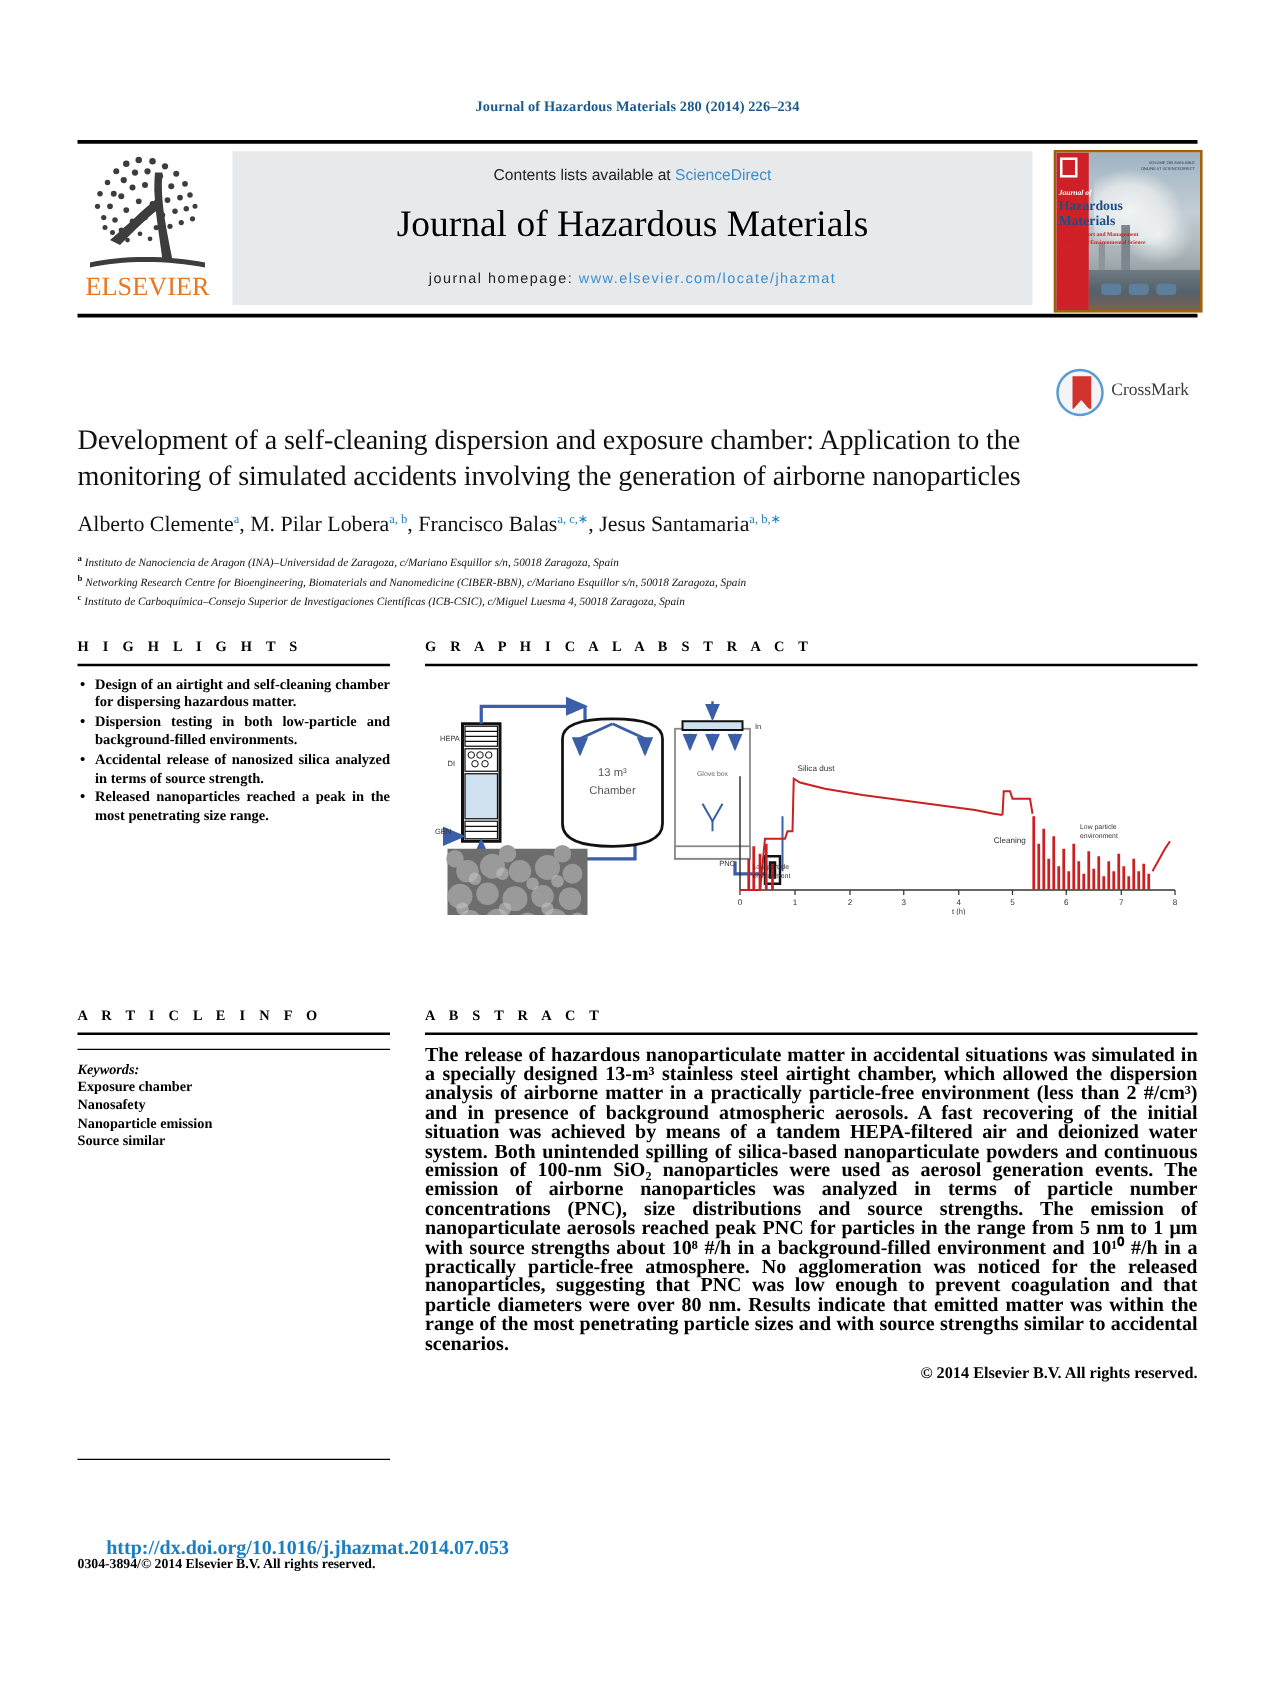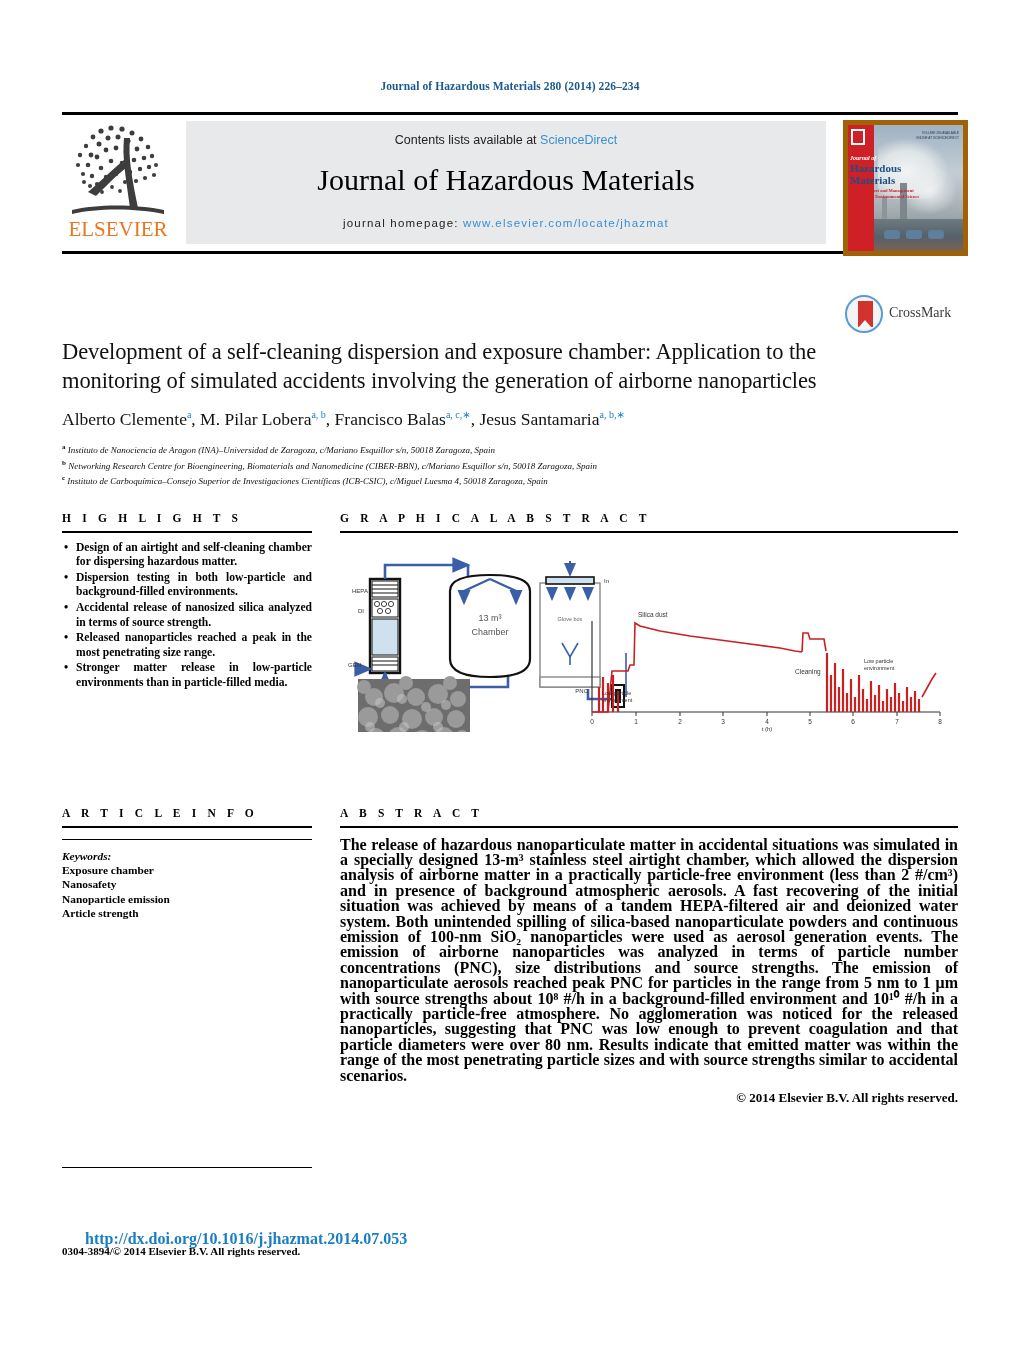--- a/index.html
+++ b/index.html
@@ -44,21 +44,21 @@
   .banner .homepage{
     position:absolute;left:0;top:96px;width:640px;text-align:center;
     font-family:"Liberation Sans", sans-serif;font-size:11.5px;color:#222;
     letter-spacing:1.2px;
   }
   .banner .homepage .url{color:#3a8fd0;}
 
   
   .cover{
     position:absolute;left:843px;top:108px;width:115px;height:126px;
-    border:5px solid #a16207;overflow:hidden;background:#cfd6dc;
+    border:2px solid #a16207;overflow:hidden;background:#cfd6dc;
   }
   .cover .sky{position:absolute;left:0;top:0;width:115px;height:126px;
     background:linear-gradient(180deg,#9fb3c4 0%,#c3cdd4 38%,#a8b2b6 65%,#6f7d84 100%);}
   .cover .redbar{position:absolute;left:0;top:0;width:26px;height:126px;background:#cf2027;}
   .cover .smoke{position:absolute;left:30px;top:14px;width:70px;height:60px;
     background:radial-gradient(ellipse at 40% 55%, #f2f4f5 0%, #dfe4e6 45%, rgba(223,228,230,0) 72%);}
   .cover .smoke2{position:absolute;left:52px;top:40px;width:58px;height:50px;
     background:radial-gradient(ellipse at 50% 50%, #eef1f2 0%, rgba(238,241,242,0) 70%);}
   .cover .stack{position:absolute;left:52px;top:58px;width:7px;height:48px;background:#7d868c;}
   .cover .stack2{position:absolute;left:34px;top:72px;width:5px;height:34px;background:#8d959a;}
@@ -278,35 +278,34 @@
   </div>
 
   <div class="col-left" style="top:500px;">
     <div class="sechead">H I G H L I G H T S</div>
     <div class="headrule"></div>
     <ul class="hl-list">
         <li>Design of an airtight and self-cleaning chamber for dispersing hazardous matter.</li>
         <li>Dispersion testing in both low-particle and background-filled environments.</li>
         <li>Accidental release of nanosized silica analyzed in terms of source strength.</li>
         <li>Released nanoparticles reached a peak in the most penetrating size range.</li>
-        <li>Stronger matter release in low-particle environments than in particle-filled media.</li>
       </ul>
   </div>
 
   <div class="col-left" style="top:795px;">
     <div class="sechead">A R T I C L E   I N F O</div>
     <div class="headrule"></div>
     <div class="ai-rule"></div>
     <div class="ai-block">
       <div class="it">Keywords:</div>
       <div>
           <div>Exposure chamber</div>
           <div>Nanosafety</div>
           <div>Nanoparticle emission</div>
-          <div>Article strength</div>
+          <div>Source similar</div>
         </div>
     </div>
   </div>
 
   <div class="col-right" style="top:500px;">
     <div class="sechead">G R A P H I C A L   A B S T R A C T</div>
     <div class="headrule"></div>
 
     <div class="ga-fig">
       <svg width="618" height="185" viewBox="0 0 618 185">

